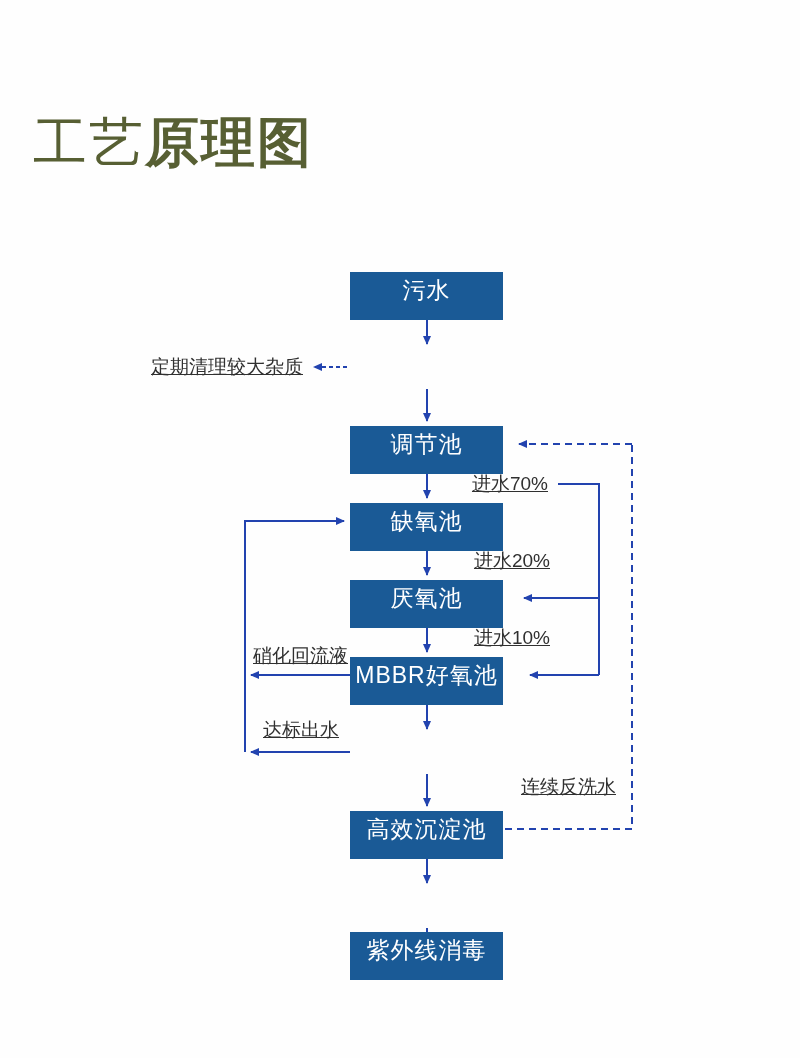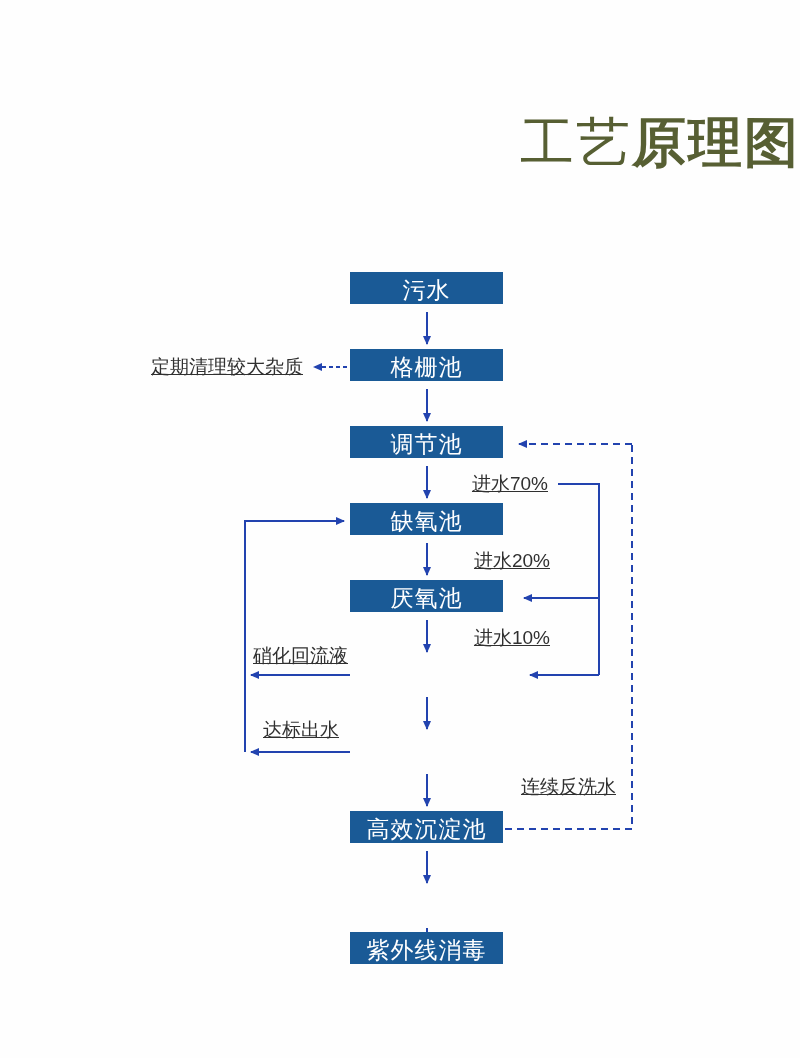--- a/index.html
+++ b/index.html
@@ -6,30 +6,30 @@
   .stage{
     position:relative;
     width:800px;height:1058px;
     background:#fefefe;
     overflow:hidden;
     font-family:"Liberation Sans","DejaVu Sans",sans-serif;
   }
   .title{
     position:absolute;left:0;top:110px;width:100%;
     box-sizing:border-box;padding-left:33px;
-    text-align:right;
+    text-align:left;
     color:var(--title,#575f33);
     font-size:54px;line-height:64px;
     letter-spacing:2px;
     white-space:nowrap;
   }
   .t-light{font-weight:400;}
   .t-bold{font-weight:900;}
   .fbox{
-    position:absolute;left:350px;width:153px;height:32px;
+    position:absolute;left:350px;width:153px;height:48px;
     background:var(--box,#1a5a96);
     color:var(--boxText,#fff);
     font-size:23px;line-height:36px;
     text-align:center;
     letter-spacing:1px;
     white-space:nowrap;
   }
   .lbl{
     position:absolute;
     color:var(--label,#303030);
@@ -76,24 +76,24 @@
     <line x1="599" y1="598" x2="524" y2="598" class="c-line" marker-end="url(#ah)"></line>
     <line x1="599" y1="675" x2="530" y2="675" class="c-line" marker-end="url(#ah)"></line>
 
     <line x1="347" y1="367" x2="314" y2="367" class="c-line dash-fine" marker-end="url(#ah)"></line>
 
     <polyline points="505,829 632,829 632,444" class="c-line dash"></polyline>
     <line x1="632" y1="444" x2="519" y2="444" class="c-line dash" marker-end="url(#ah)"></line>
   </svg>
 
   <div class="fbox" style="top:272px">污水</div>
-  <div class="fbox" style="top:349px">格栅池</div>
   <div class="fbox" style="top:426px">调节池</div>
   <div class="fbox" style="top:503px">缺氧池</div>
   <div class="fbox" style="top:580px">厌氧池</div>
+  <div class="fbox" style="top:657px">MBBR好氧池</div>
   <div class="fbox" style="top:811px">高效沉淀池</div>
   <div class="fbox" style="top:932px">紫外线消毒</div>
 
   <div class="lbl r" style="right:497px;top:356px">定期清理较大杂质</div>
   <div class="lbl r" style="right:252px;top:473px">进水70%</div>
   <div class="lbl r" style="right:250px;top:550px">进水20%</div>
   <div class="lbl r" style="right:250px;top:627px">进水10%</div>
   <div class="lbl" style="left:253px;top:645px">硝化回流液</div>
   <div class="lbl" style="left:263px;top:719px">达标出水</div>
   <div class="lbl" style="left:521px;top:776px">连续反洗水</div>

